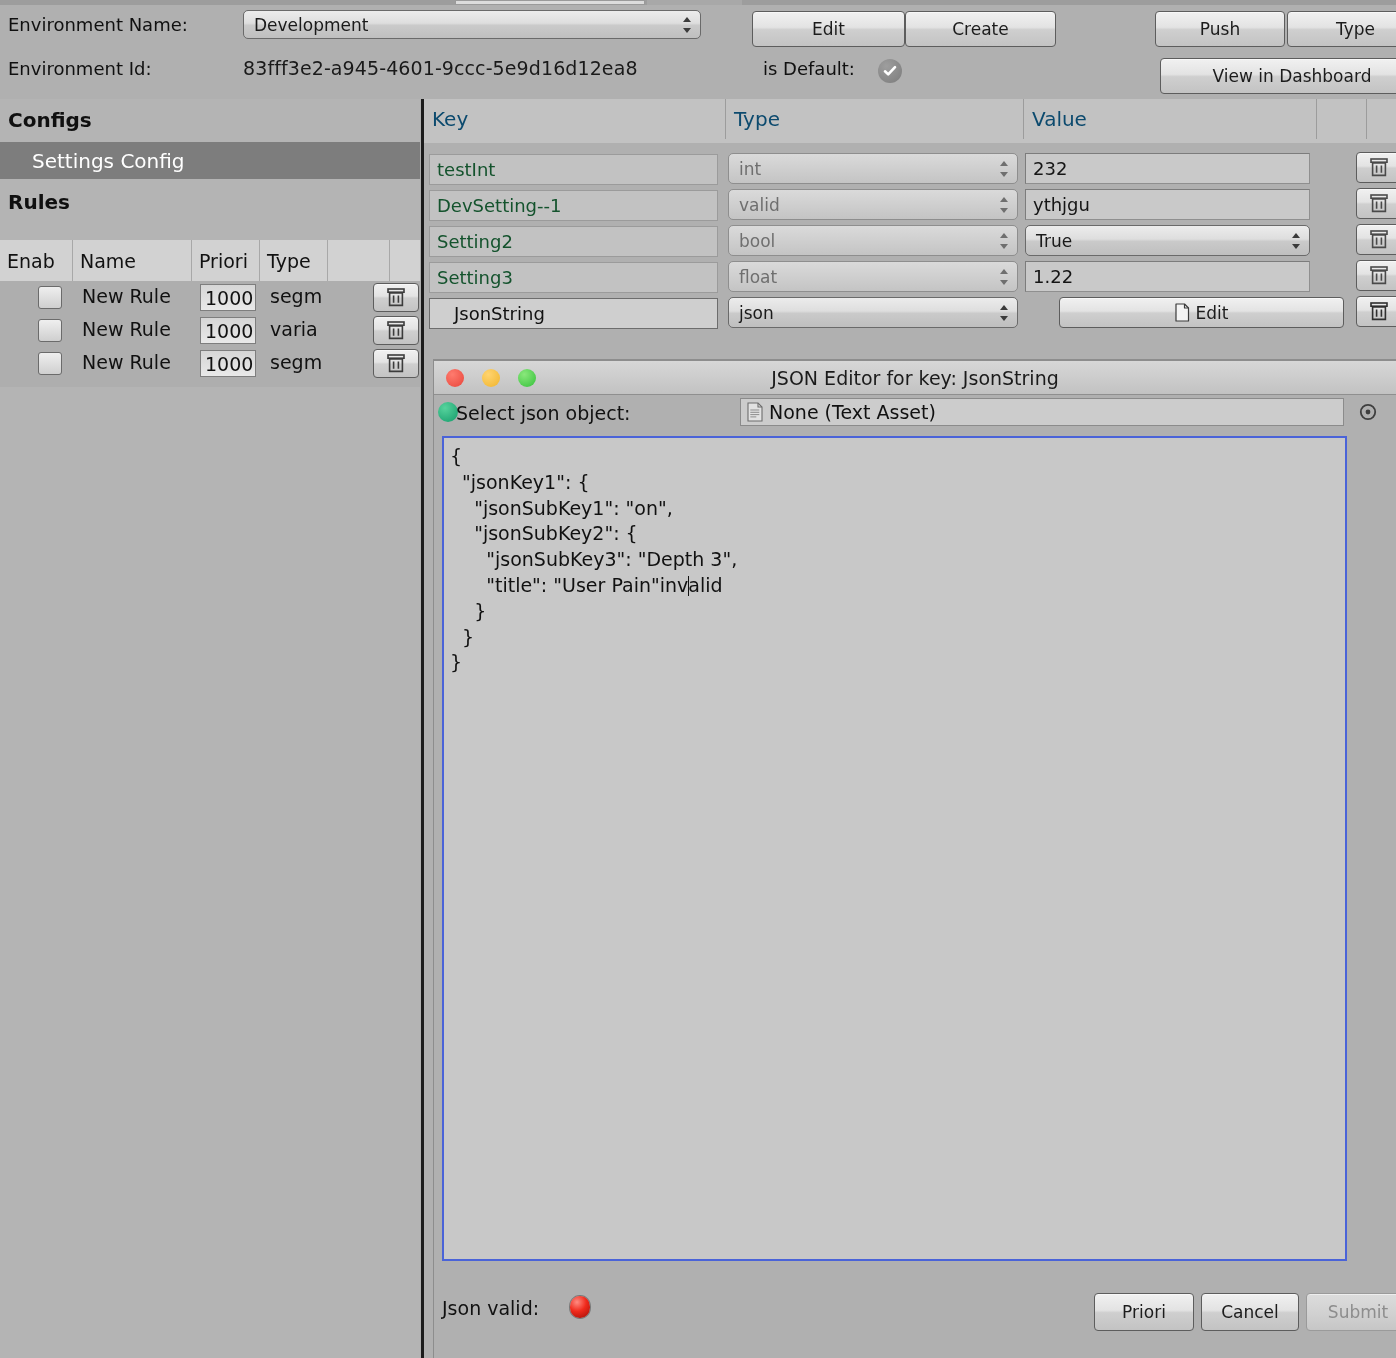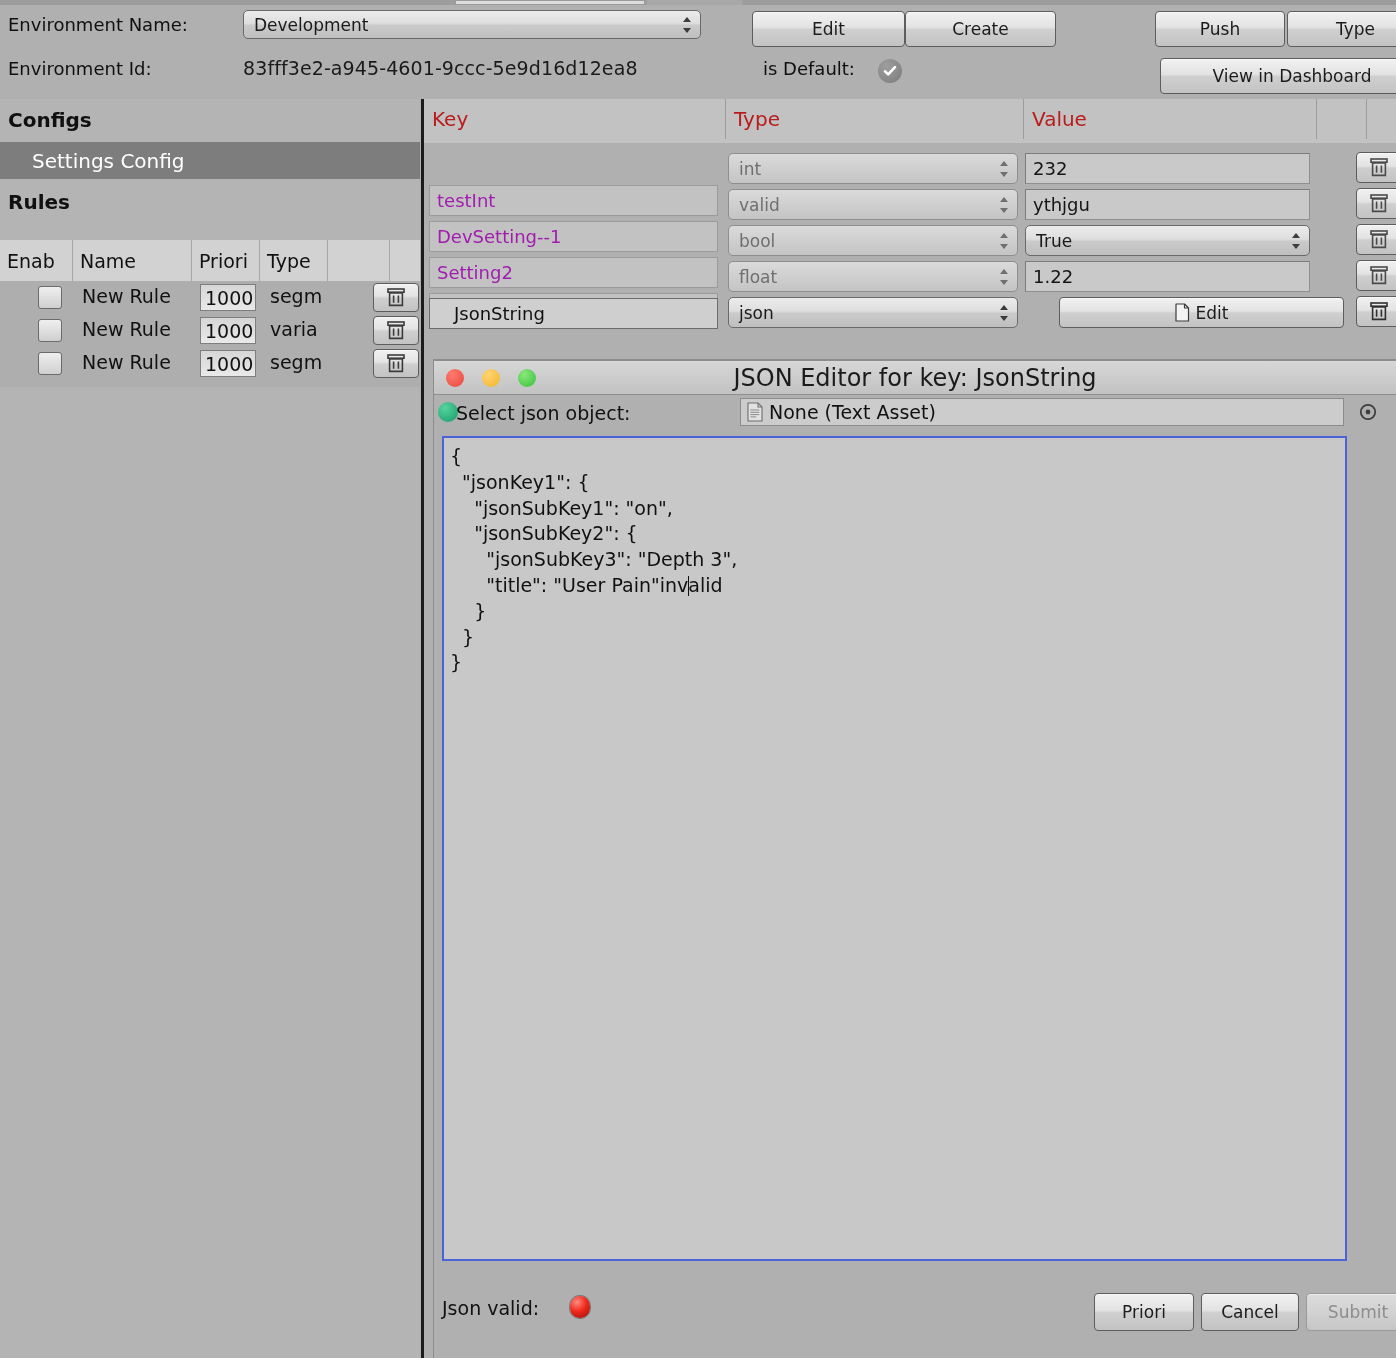--- a/index.html
+++ b/index.html
@@ -38,21 +38,21 @@
   .popup .arr i.dn{border-top:5px solid #3b3b3b;}
   .popup.dim{color:#6f6f6f;background:linear-gradient(to bottom,#dadada 0%,#cfcfcf 50%,#c4c4c4 100%);border-color:#8e8e8e;}
   .popup.dim .arr i.up{border-bottom-color:#6f6f6f;}
   .popup.dim .arr i.dn{border-top-color:#6f6f6f;}
 
   .field{
     box-sizing:border-box;background:#c9c9c9;
     border:1px solid #8f8f8f;border-top-color:#7c7c7c;border-left-color:#7c7c7c;
     display:flex;align-items:center;padding-left:7px;font-size:18px;color:#151515;
   }
-  .field.flat{background:#c2c2c2;border:1px solid #9b9b9b;color:#a21caf;margin-top:31px;}
+  .field.flat{background:#c2c2c2;border:1px solid #9b9b9b;color:#14532d;}
 
   
   .topstrip{position:absolute;left:0;top:0;width:1396px;height:6px;background:#9d9d9d;}
   .topstrip .s1{position:absolute;left:455px;top:0;width:190px;height:5px;background:#dcdcdc;border:1px solid #9a9a9a;box-sizing:border-box;}
   .topstrip .s2{position:absolute;left:647px;top:0;width:95px;height:5px;background:#a8a8a8;}
 
   .topbar{position:absolute;left:0;top:5px;width:1396px;height:94px;background:#b0b0b0;}
   .lbl{font-size:18px;color:#101010;}
   #envNameLabel{position:absolute;left:8px;top:9px;}
   #envIdLabel{position:absolute;left:8px;top:53px;}
@@ -91,38 +91,38 @@
     display:flex;align-items:center;padding-left:4px;font-size:19px;color:#111;overflow:hidden;}
   .rule-type{position:absolute;left:270px;top:4px;width:55px;font-size:19px;color:#111;overflow:hidden;white-space:nowrap;}
   .rule-del{position:absolute;left:339px;top:2px;width:46px;height:29px;}
 
   .trash{width:22px;height:21px;display:block;}
 
   
   .right{position:absolute;left:424px;top:99px;width:972px;height:1259px;background:#b0b0b0;}
   .kv-head{position:absolute;left:0;top:0;width:972px;height:44px;background:#c2c2c2;display:flex;}
   .kv-head .col{box-sizing:border-box;height:40px;display:flex;align-items:center;padding-left:8px;
-    font-size:20px;color:#b91c1c;border-left:1px solid #9c9c9c;}
+    font-size:20px;color:#0c4a6e;border-left:1px solid #9c9c9c;}
   .kv-head .col:first-child{border-left:none;}
   .kv-row{position:absolute;left:0;width:972px;height:36px;}
   .kv-key{position:absolute;left:5px;top:2px;width:289px;height:31px;}
   .kv-type{position:absolute;left:304px;top:1px;width:290px;height:31px;}
   .kv-val{position:absolute;left:601px;top:1px;width:285px;height:31px;}
   .kv-del{position:absolute;left:898px;top:0px;width:46px;height:31px;}
   .kv-key.sel{background:#cfcfcf;border:1px solid #6d6d6d;color:#111;padding-left:24px;}
   .editbtn-inner{display:flex;align-items:center;gap:6px;}
   .doc-icn{width:15px;height:19px;}
 
   
   .jsonwin{position:absolute;left:434px;top:360px;width:962px;height:998px;background:#b0b0b0;
     border-top:1px solid #8d8d8d;box-shadow:0 0 0 1px #8d8d8d;}
   .jsonwin-title{position:relative;height:33px;width:962px;
     background:linear-gradient(to bottom,#d7d7d7,#c2c2c2);
     border-bottom:1px solid #8f8f8f;display:flex;align-items:center;justify-content:center;
-    font-size:24px;color:#1b1b1b;}
+    font-size:19px;color:#1b1b1b;}
   .tl{position:absolute;top:8px;width:18px;height:18px;border-radius:50%;}
   .tl.r{left:12px;background:radial-gradient(circle at 35% 30%,#ff7b6e,#e8453a);}
   .tl.y{left:48px;background:radial-gradient(circle at 35% 30%,#ffd470,#f0b42c);}
   .tl.g{left:84px;background:radial-gradient(circle at 35% 30%,#8ae87b,#34c03a);}
   .jsonwin-sub{position:relative;height:36px;width:962px;background:#b0b0b0;display:flex;align-items:center;}
   .greendot{position:absolute;left:4px;top:7px;width:20px;height:20px;border-radius:50%;
     background:radial-gradient(circle at 35% 30%,#57d39d,#139b6a);}
   .sub-label{position:absolute;left:22px;top:7px;font-size:19px;color:#111;}
   .objfield{position:absolute;left:306px;top:3px;width:604px;height:28px;box-sizing:border-box;
     background:#cccccc;border:1px solid #8b8b8b;display:flex;align-items:center;padding-left:6px;gap:6px;

